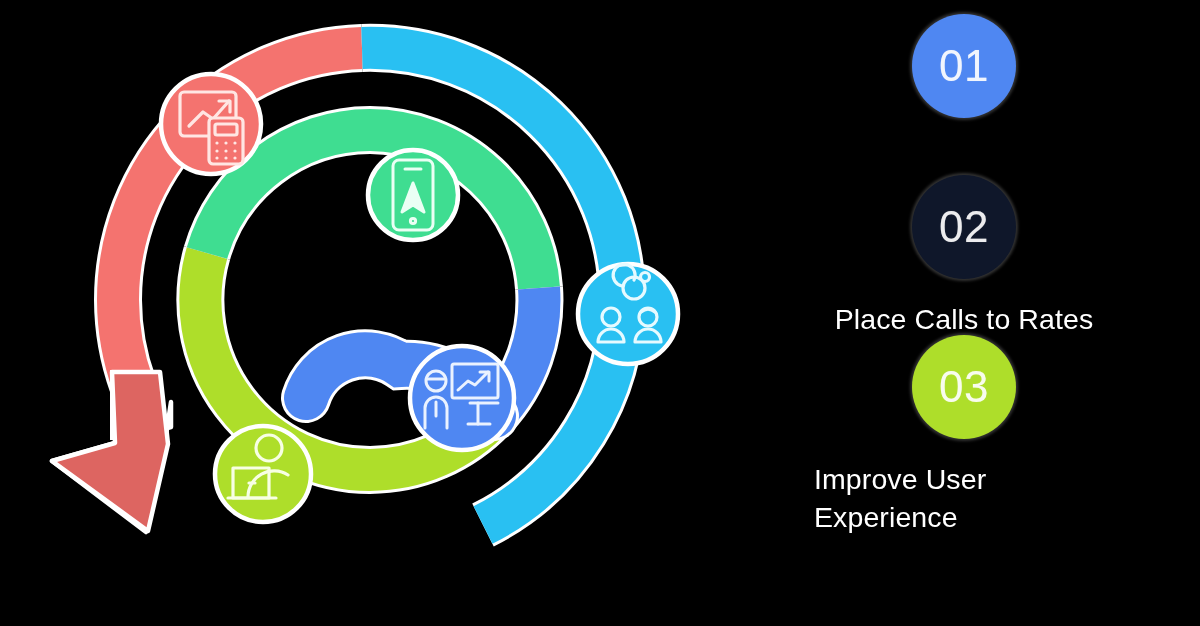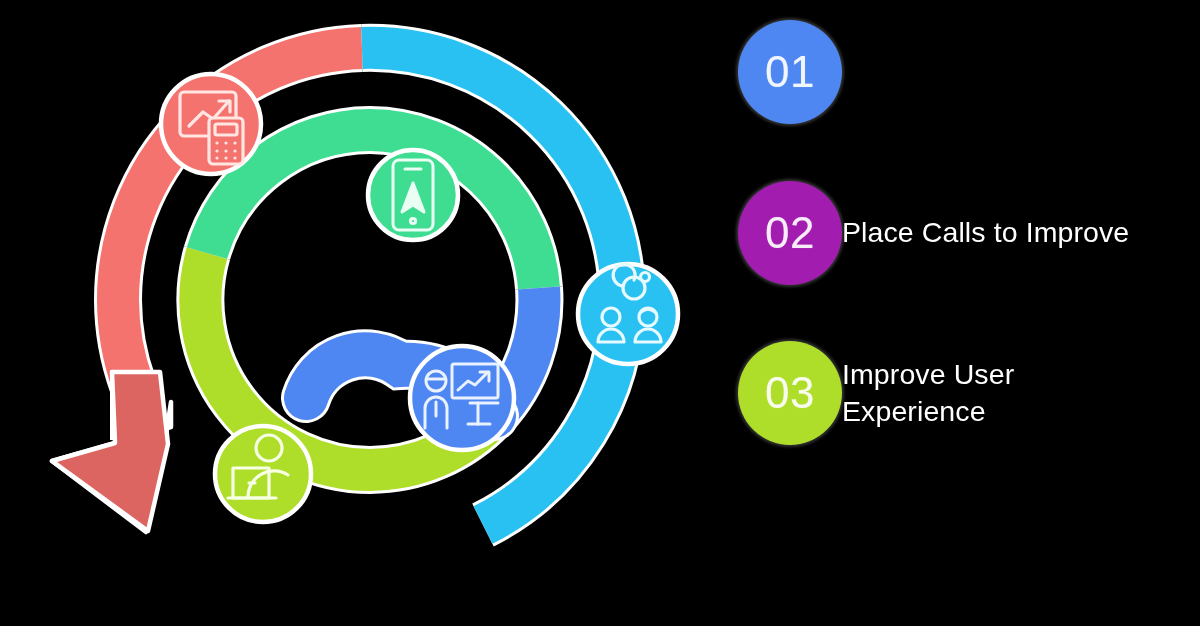--- a/index.html
+++ b/index.html
@@ -35,23 +35,24 @@
   #legend-panel {
     position: relative;
     flex: 1 1 auto;
     padding: 14px 10px 14px 8px;
     display: flex;
     flex-direction: column;
     justify-content: space-between;
   }
   .legend-item {
     display: flex;
-    flex-direction: row;
+    flex-direction: column;
     align-items: center;
     height: 116px;
+    gap: 22px;
   }
   .badge {
     position: relative;
     flex: 0 0 auto;
     width: 104px; height: 104px;
     border-radius: 50%;
     display: flex;
     align-items: center;
     justify-content: center;
     box-shadow: 0 0 3px 2px rgba(255,255,255,0.20);
@@ -227,24 +228,24 @@
 
   <div id="legend-panel">
 
     <div class="legend-item">
       <div class="badge" style="background: rgb(79, 135, 242);">
         <span class="badge-num">01</span>
       </div>
     </div>
 
     <div class="legend-item">
-      <div class="badge" style="background: #a21caf;">
+      <div class="badge" style="background: #0f172a;">
         <span class="badge-num">02</span>
       </div>
-      <div class="legend-label">Place Calls to Improve</div>
+      <div class="legend-label">Place Calls to Rates</div>
     </div>
 
     <div class="legend-item">
       <div class="badge" style="background: rgb(174, 222, 42);">
         <span class="badge-num">03</span>
       </div>
       <div class="legend-label">Improve User Experience</div>
     </div>
 
     <div class="legend-item">

